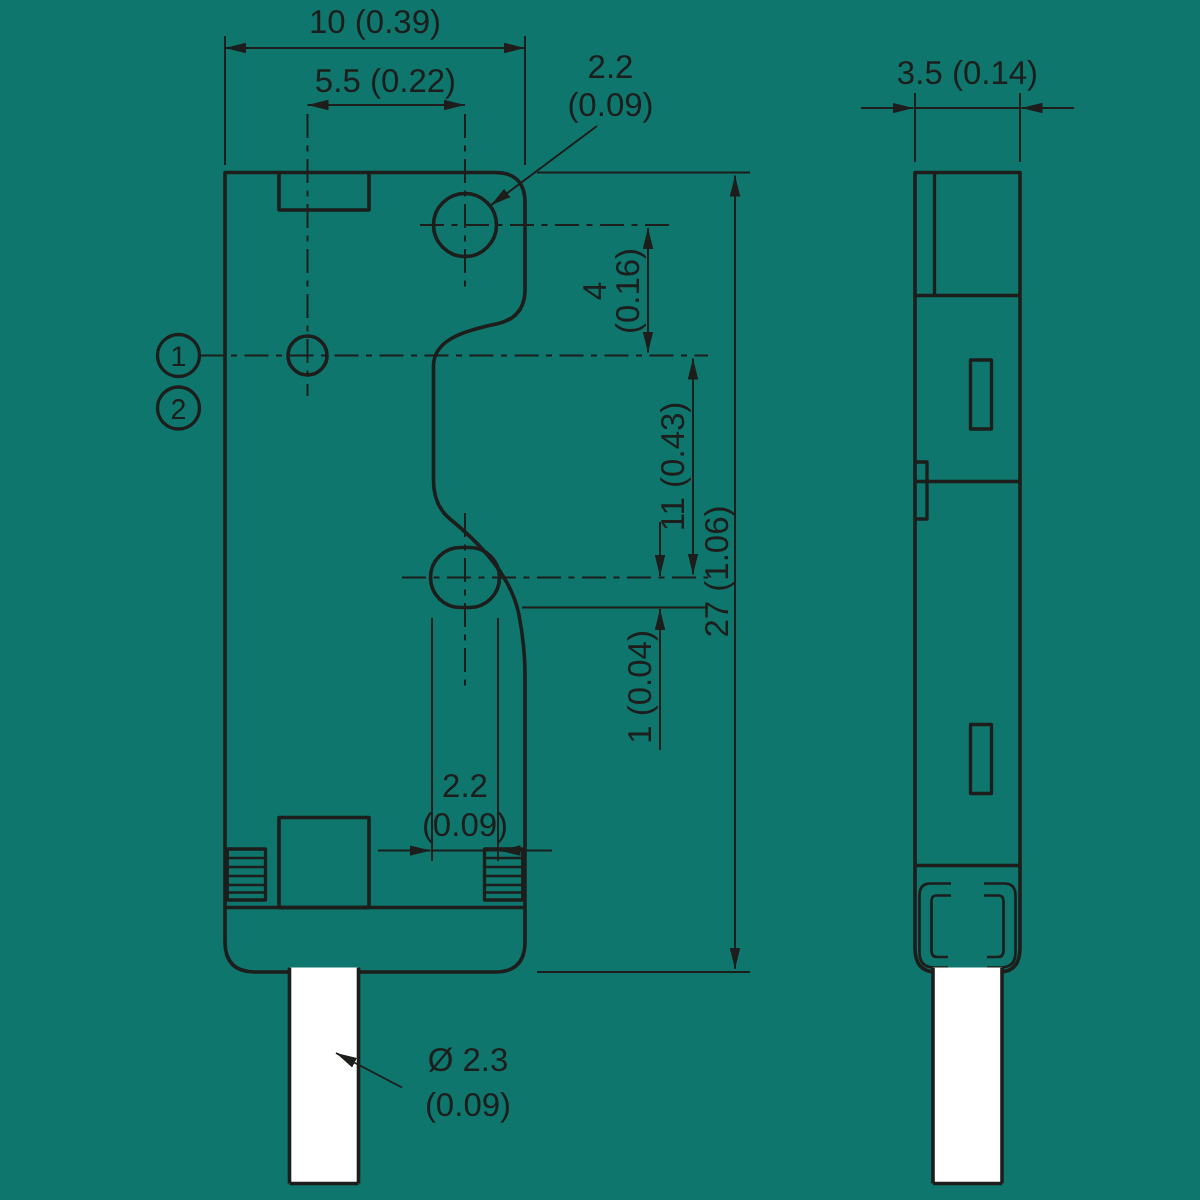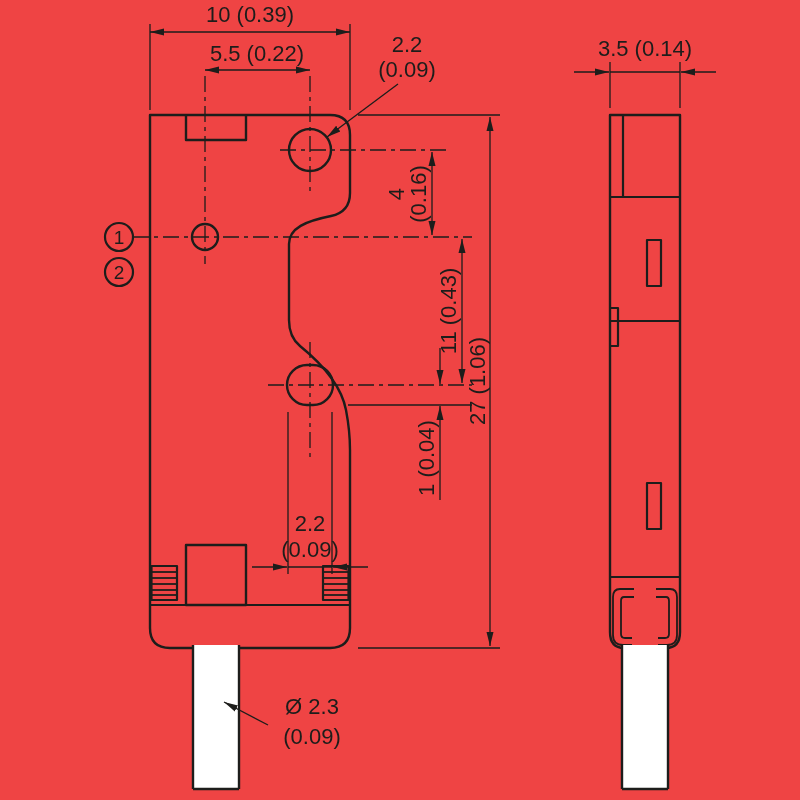--- a/index.html
+++ b/index.html
@@ -1,17 +1,17 @@
 <!DOCTYPE html>
 <html><head>
 <meta charset="utf-8">
 <title>Dimensional drawing</title>
 <style>
   html,body{margin:0;padding:0;background:#ffffff;}
-  .stage{width:800px;height:800px;position:relative;background:#ef4444;overflow:hidden;}
+  .stage{width:800px;height:800px;position:relative;background:#0f766e;overflow:hidden;}
   svg{display:block;}
   svg text{
     font-family:"Liberation Sans", sans-serif;
     font-size:22px;
     fill:#1d1d1b;
   }
   svg text.small{font-size:19px;}
   .ln{stroke:#1d1d1b;fill:none;stroke-linecap:butt;stroke-linejoin:round;}
   .bold{stroke-width:2.4;}
   .med{stroke-width:2.2;}

